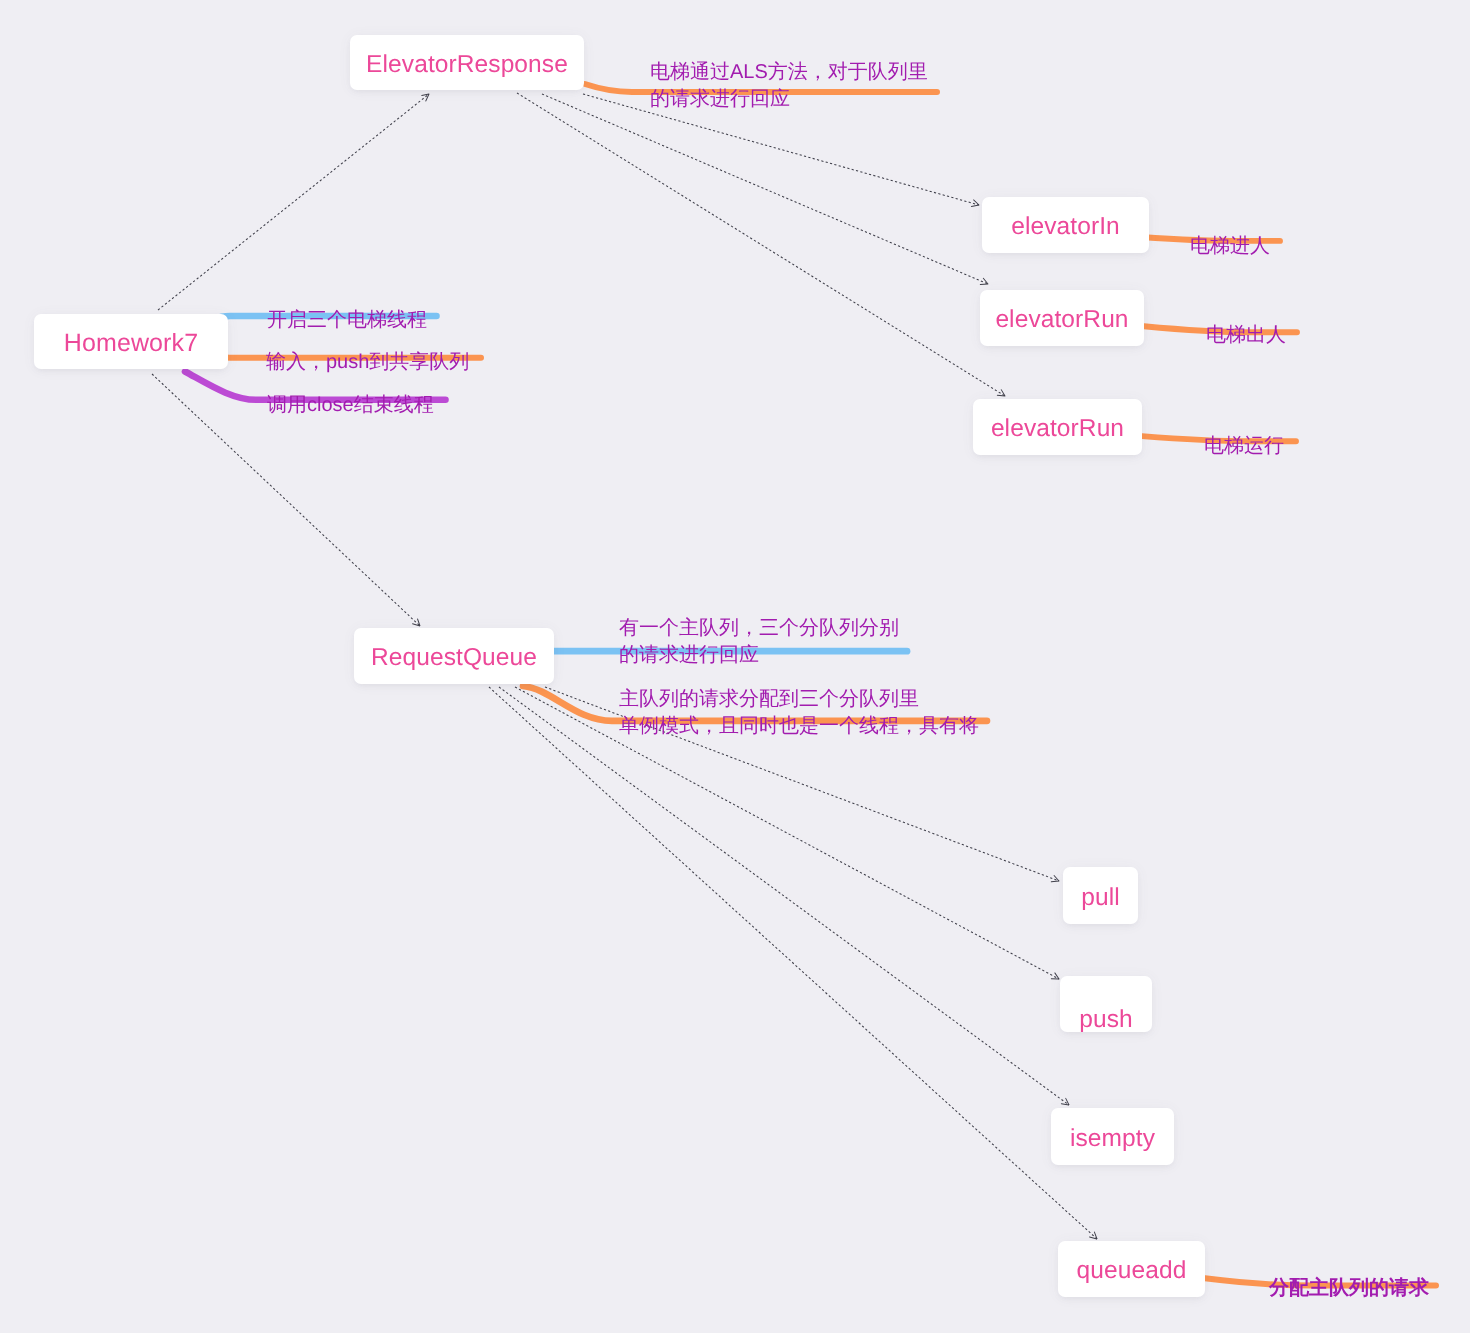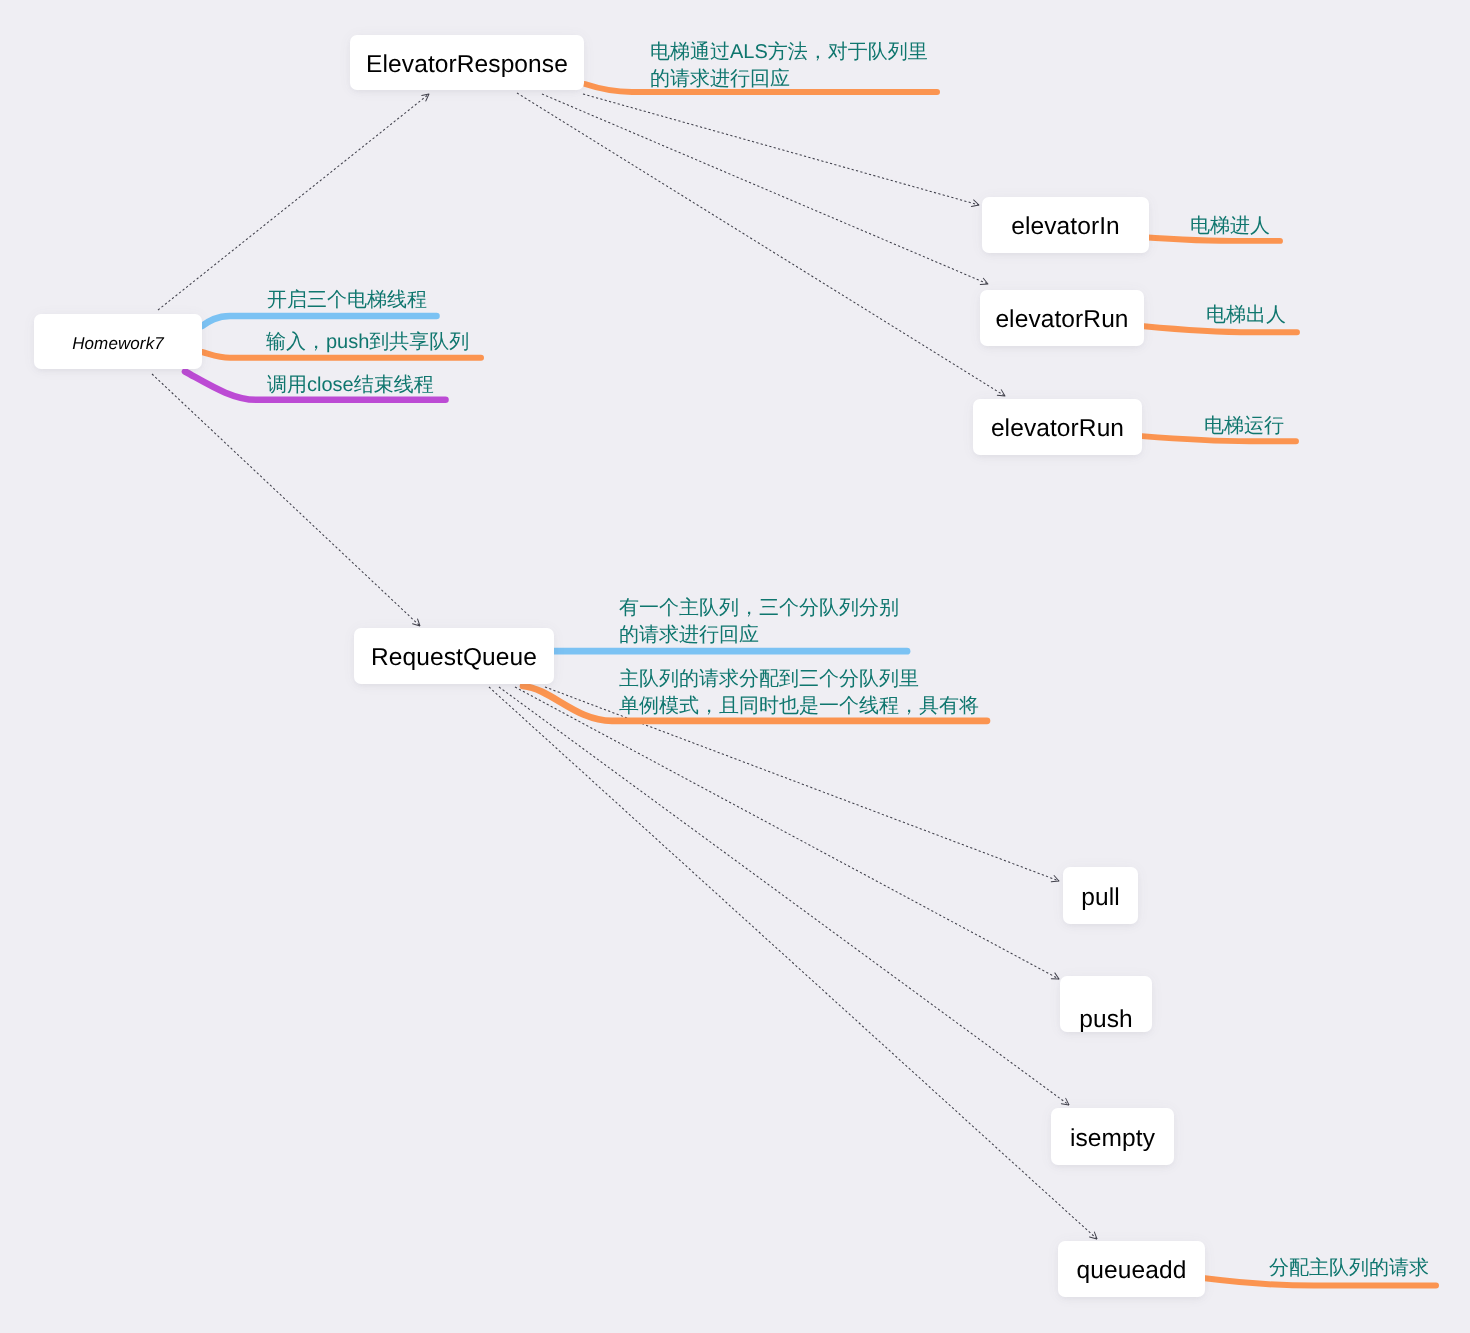--- a/index.html
+++ b/index.html
@@ -15,29 +15,30 @@
   #canvas{position:absolute;left:0;top:0;width:1470px;height:1333px;}
   svg#wires{position:absolute;left:0;top:0;width:1470px;height:1333px;}
   .edge{stroke:#3f3f4a;stroke-width:1.05;stroke-dasharray:2.2 2.3;fill:none;}
   .underline{fill:none;stroke-linecap:round;}
   .node{
     position:absolute;
     background:#ffffff;
     border-radius:7px;
     box-shadow:0 3px 6px -2px rgba(95,95,120,0.10), 0 1px 14px 0 rgba(95,95,120,0.05);
     display:flex;align-items:center;justify-content:center;
-    color:#000000;
+    color:#ec4899;
     white-space:nowrap;
     letter-spacing:0.1px;
   }
   .node > span{display:block;position:relative;top:2px;}
   .label{
     position:absolute;
-    color:#0f766e;
+    color:#a21caf;
     white-space:pre;
+    margin-top:20px;
   }
 </style>
 </head>
 <body>
 
 <div id="canvas">
 
   <svg id="wires" viewBox="0 0 1470 1333" xmlns="http://www.w3.org/2000/svg">
     <defs>
       <marker id="arrowhead" viewBox="0 0 10 10" refX="9.2" refY="5" markerWidth="9" markerHeight="9" markerUnits="userSpaceOnUse" orient="auto-start-reverse">
@@ -63,21 +64,21 @@
       <path class="underline" d="M1126,235.8 C1158,238.5 1198,240.9 1232,240.9 L1280,240.9" stroke="#fb9450" stroke-width="5.9"></path>
       <path class="underline" d="M1144,326.3 C1178,329.5 1218,332.3 1252,332.3 L1297,332.3" stroke="#fb9450" stroke-width="5.9"></path>
       <path class="underline" d="M1142,436.1 C1176,438.8 1216,441.2 1250,441.2 L1296,441.2" stroke="#fb9450" stroke-width="5.9"></path>
       <path class="underline" d="M554,651.2 L907,651.2" stroke="#7bc2f3" stroke-width="6.8"></path>
       <path class="underline" d="M523,686 C552,689 575,720.8 612,720.8 L987,720.8" stroke="#fb9450" stroke-width="6.7"></path>
       <path class="underline" d="M1205,1278.3 C1239,1282.5 1280,1285.6 1314,1285.6 L1436,1285.6" stroke="#fb9450" stroke-width="6.0"></path>
     </g>
   </svg>
 
   <div id="nodes-host">
-    <div class="node" style="left:34px;top:314px;width:168px;height:55px;font-size:17px;font-style:italic;">
+    <div class="node" style="left:34px;top:314px;width:194px;height:55px;font-size:25px;">
         <span>Homework7</span>
       </div>
     <div class="node" style="left:350px;top:35px;width:234px;height:55px;font-size:24.5px;">
         <span>ElevatorResponse</span>
       </div>
     <div class="node" style="left:982px;top:197px;width:167px;height:56px;font-size:24.5px;">
         <span>elevatorIn</span>
       </div>
     <div class="node" style="left:980px;top:290px;width:164px;height:56px;font-size:24.5px;">
         <span>elevatorRun</span>
@@ -105,16 +106,16 @@
   <div id="labels-host">
     <div class="label" style="left:650px;top:39px;font-size:20px;line-height:27px;"><div>电梯通过ALS方法，对于队列里</div><div>的请求进行回应</div></div>
     <div class="label" style="left:267px;top:287px;font-size:20px;line-height:27px;"><div>开启三个电梯线程</div></div>
     <div class="label" style="left:266px;top:329px;font-size:20px;line-height:27px;"><div>输入，push到共享队列</div></div>
     <div class="label" style="left:267px;top:372px;font-size:20px;line-height:27px;"><div>调用close结束线程</div></div>
     <div class="label" style="left:1190px;top:213px;font-size:20px;line-height:27px;"><div>电梯进人</div></div>
     <div class="label" style="left:1206px;top:302px;font-size:20px;line-height:27px;"><div>电梯出人</div></div>
     <div class="label" style="left:1204px;top:413px;font-size:20px;line-height:27px;"><div>电梯运行</div></div>
     <div class="label" style="left:619px;top:595px;font-size:20px;line-height:27px;"><div>有一个主队列，三个分队列分别</div><div>的请求进行回应</div></div>
     <div class="label" style="left:619px;top:666px;font-size:20px;line-height:27px;"><div>主队列的请求分配到三个分队列里</div><div>单例模式，且同时也是一个线程，具有将</div></div>
-    <div class="label" style="left:1269px;top:1255px;font-size:20px;line-height:27px;"><div>分配主队列的请求</div></div>
+    <div class="label" style="left:1269px;top:1255px;font-size:20px;line-height:27px;font-weight:bold;"><div>分配主队列的请求</div></div>
   </div>
 
 </div>
 
 </body></html>

